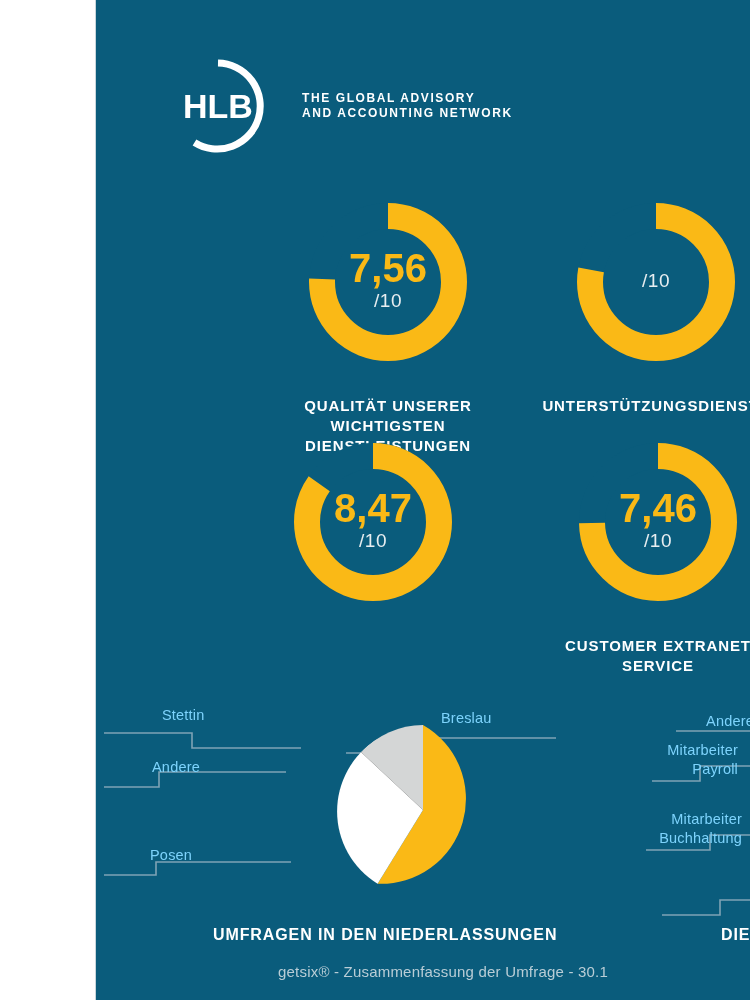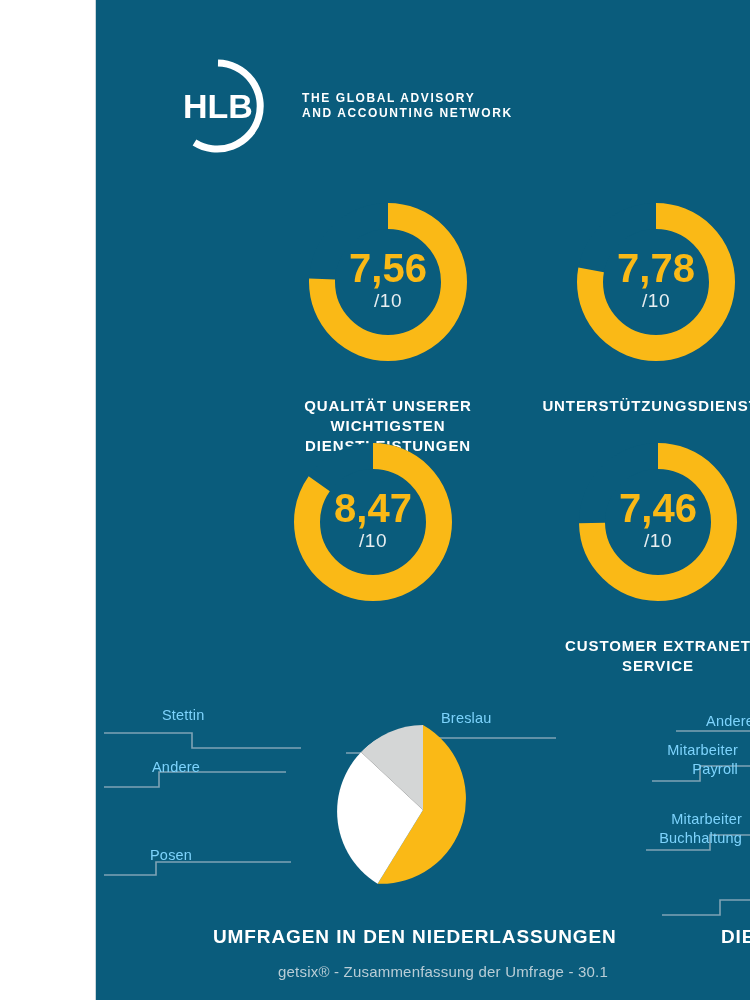--- a/index.html
+++ b/index.html
@@ -70,21 +70,21 @@
   
   #pie-block{position:absolute;left:0px;top:695px;width:654px;height:230px;}
   .lead-label{
     position:absolute;color:#7dd3fc;font-size:14.5px;line-height:1.3;
     letter-spacing:.2px;white-space:pre-line;
   }
   .lead-label.right{text-align:right;}
 
   
   .caption{
-    position:absolute;color:#ffffff;font-weight:bold;font-size:19px;
+    position:absolute;color:#ffffff;font-weight:bold;font-size:16px;
     letter-spacing:.9px;white-space:nowrap;
   }
   #footer-note{
     position:absolute;left:0;top:963px;width:654px;text-align:center;
     color:#b9cdd6;font-size:15px;letter-spacing:.2px;white-space:nowrap;padding-left:20px;
   }
   .clip-right{overflow:hidden;}
 </style>
 </head>
 <body>
@@ -145,21 +145,20 @@
 DIENSTLEISTUNGEN</div>
   </div>
 
   <div class="donut-cell" style="left:410px;top:192px;">
     <div class="donut-wrap">
       <svg width="180" height="180" viewBox="0 0 180 180">
         <circle cx="90" cy="90" r="66" fill="none" stroke="#0a5c7c" stroke-width="26"></circle>
         <circle cx="90" cy="90" r="66" fill="none" stroke="#fab916" stroke-width="26" stroke-dasharray="322.7 92.1" stroke-dashoffset="0" transform="rotate(-90 90 90)"></circle>
       </svg>
       <div class="donut-center">
-        <div class="donut-score">7,78</div>
         <div class="donut-den">/10</div>
       </div>
     </div>
     <div class="donut-label" style="white-space:pre-line;">UNTERSTÜTZUNGSDIENSTE</div>
   </div>
 
   <div class="donut-cell" style="left:127px;top:432px;">
     <div class="donut-wrap">
       <svg width="180" height="180" viewBox="0 0 180 180">
         <circle cx="90" cy="90" r="66" fill="none" stroke="#0a5c7c" stroke-width="26"></circle>

